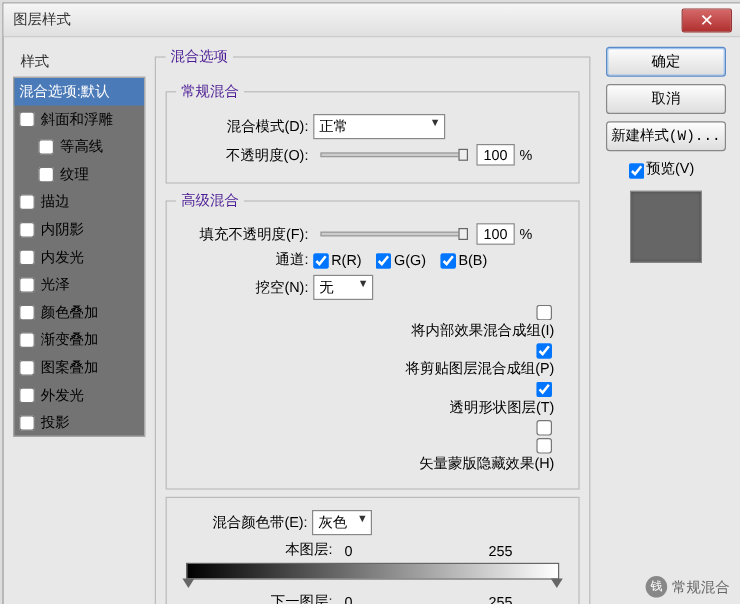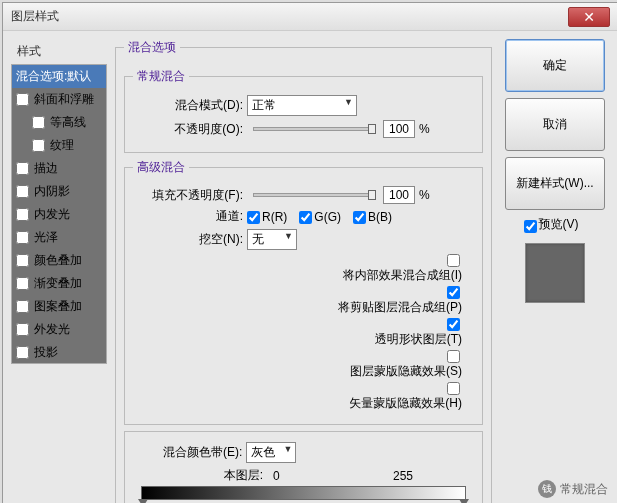--- a/index.html
+++ b/index.html
@@ -2,21 +2,21 @@
 <html><head>
 <meta charset="utf-8">
 <style>
 * { box-sizing: border-box; font-family: "Microsoft YaHei", sans-serif; font-size: 12px; }
 body { margin: 0; background: #ddd; padding: 2px; }
 .window { width: 617px; height: 503px; background: #e8e8e8; border: 1px solid #999; position: relative; }
 .titlebar { height: 28px; background: linear-gradient(#f5f5f5, #e0e0e0); border-bottom: 1px solid #ccc; display: flex; align-items: center; padding: 0 8px; justify-content: space-between; }
 .titlebar-title { color: #333; }
 .close-btn { width: 42px; height: 20px; background: linear-gradient(#d56868, #b13030); color: #fff; display: flex; align-items: center; justify-content: center; border: 1px solid #933; border-radius: 2px; cursor: pointer; font-size: 14px; line-height: 1; }
 .content { display: flex; padding: 8px; gap: 8px; height: calc(100% - 60px); }
-.left-panel { width: 96px; }
+.left-panel { width: 110px; }
 .styles-header { padding: 4px 6px; color: #333; }
 .styles-list { background: #737373; border: 1px solid #aaa; height: 300px; }
 .styles-list .item { padding: 3px 4px; display: flex; align-items: center; gap: 3px; cursor: pointer; }
 .styles-list .item.selected { background: #4a7ab8; color: #fff; }
 .styles-list .item.indent { padding-left: 20px; }
 .center-panel { flex: 1; }
 .fieldset { border: 1px solid #bbb; margin: 0 0 4px 0; padding: 6px 8px 10px 8px; position: relative; }
 .legend { background: #e8e8e8; color: #4c1d95; padding: 0 4px; }
 .nested-fieldset { border: 1px solid #bbb; margin: 6px 0; padding: 6px 8px 10px 8px; }
 .row { display: flex; align-items: center; margin: 4px 0; gap: 4px; }
@@ -33,21 +33,21 @@
 .adv-checks .cb-label { display: flex; margin: 2px 12px; flex-direction: column; }
 .blend-band { margin-top: 4px; }
 .band-row { display: flex; align-items: center; gap: 10px; margin: 2px 0 2px 60px; }
 .band-label { width: 70px; text-align: right; }
 .band-val { width: 30px; }
 .gradient-bar { height: 14px; background: linear-gradient(to right, #000, #fff); border: 1px solid #666; margin: 2px 8px 10px 8px; position: relative; }
 .tri { position: absolute; bottom: -8px; width: 0; height: 0; border-left: 5px solid transparent; border-right: 5px solid transparent; border-top: 8px solid #666; }
 .tri.left { left: -4px; }
 .tri.right { right: -4px; }
 .right-panel { width: 110px; display: flex; flex-direction: column; gap: 6px; align-items: center; }
-.btn { width: 100px; padding: 17px 0; text-align: center; background: linear-gradient(#fdfdfd, #dedede); border: 1px solid #888; border-radius: 3px; cursor: pointer; }
+.btn { width: 100px; padding: 3px 0; text-align: center; background: linear-gradient(#fdfdfd, #dedede); border: 1px solid #888; border-radius: 3px; cursor: pointer; font-family: Liberation Mono, monospace; }
 .btn.primary { border-color: #5a8ac8; box-shadow: 0 0 0 1px #9ec4ef inset; }
 .preview-box { width: 60px; height: 60px; background: #666; border: 1px solid #888; margin-top: 4px; box-shadow: inset 0 0 3px rgba(0,0,0,.3); }
 .watermark { position: absolute; bottom: 6px; right: 10px; color: #666; font-size: 12px; display: flex; align-items: center; gap: 4px; }
 .wm-icon { width: 18px; height: 18px; border-radius: 50%; background: #888; display: inline-flex; align-items: center; justify-content: center; color: #fff; font-size: 10px; }
 input[type=checkbox] { width: 13px; height: 13px; }
 </style>
 </head>
 <body>
 
 <div class="window">
@@ -170,21 +170,20 @@
               <label class="cb-label">
                 <input type="checkbox" class="cb" checked="" style="">
                 <span>将剪贴图层混合成组(P)</span>
               </label>
               <label class="cb-label">
                 <input type="checkbox" class="cb" checked="" style="">
                 <span>透明形状图层(T)</span>
               </label>
               <label class="cb-label">
                 <input type="checkbox" class="cb" style="">
-                <span>图层蒙版隐藏效果(S)</span>
               </label>
               <label class="cb-label">
                 <input type="checkbox" class="cb" style="">
                 <span>矢量蒙版隐藏效果(H)</span>
               </label>
             </div>
         </fieldset>
 
         <fieldset class="nested-fieldset blend-band">
           <div class="row" style="margin-left:30px">

